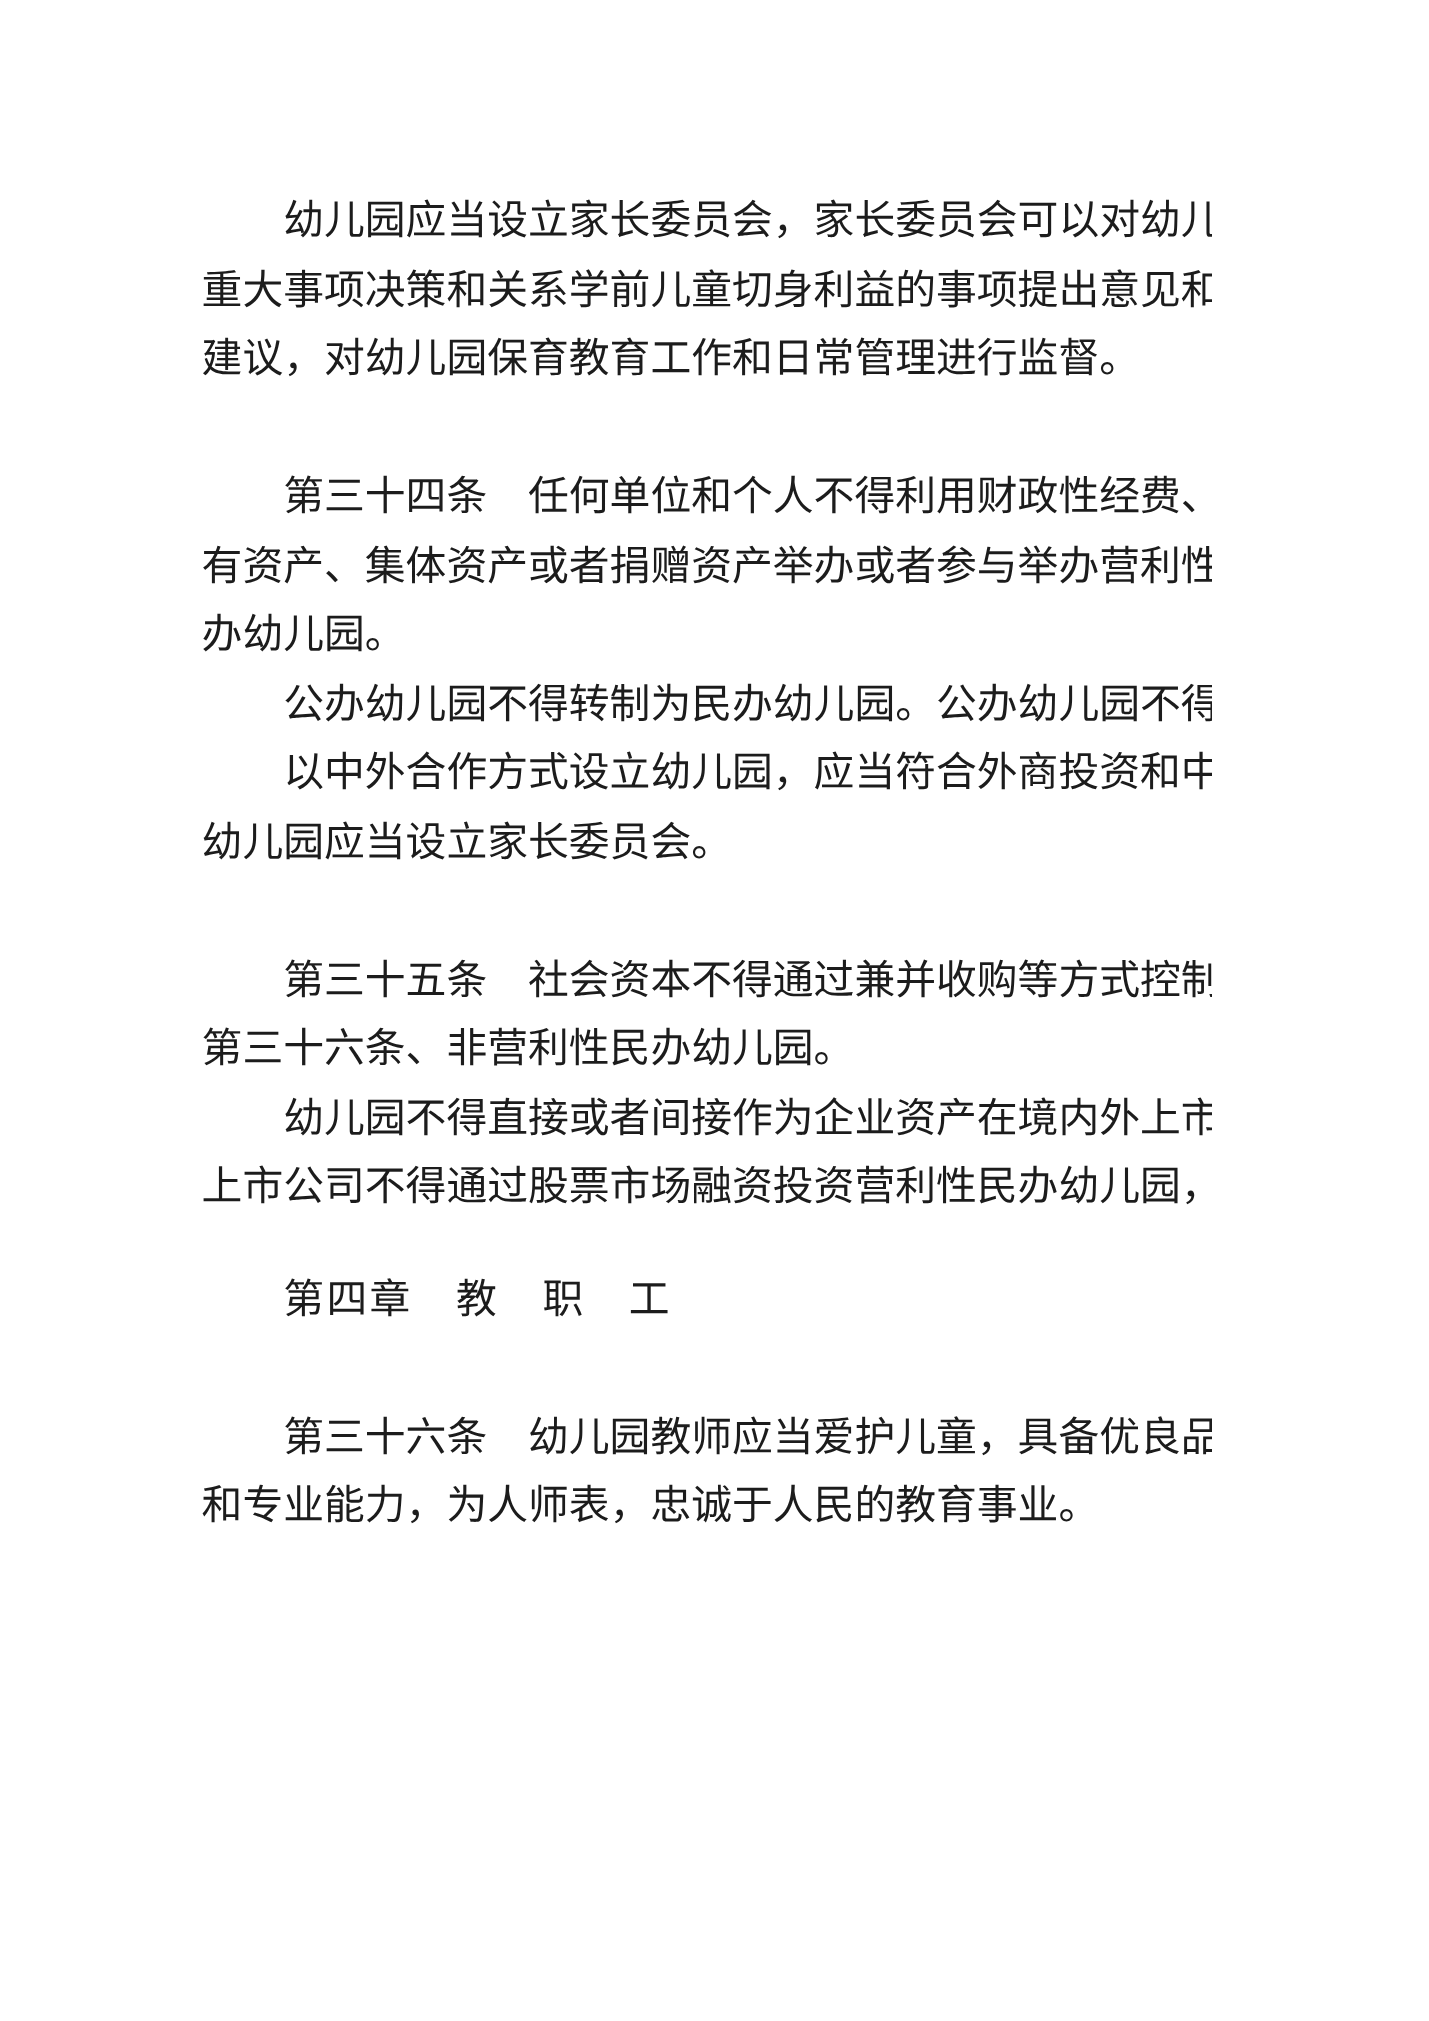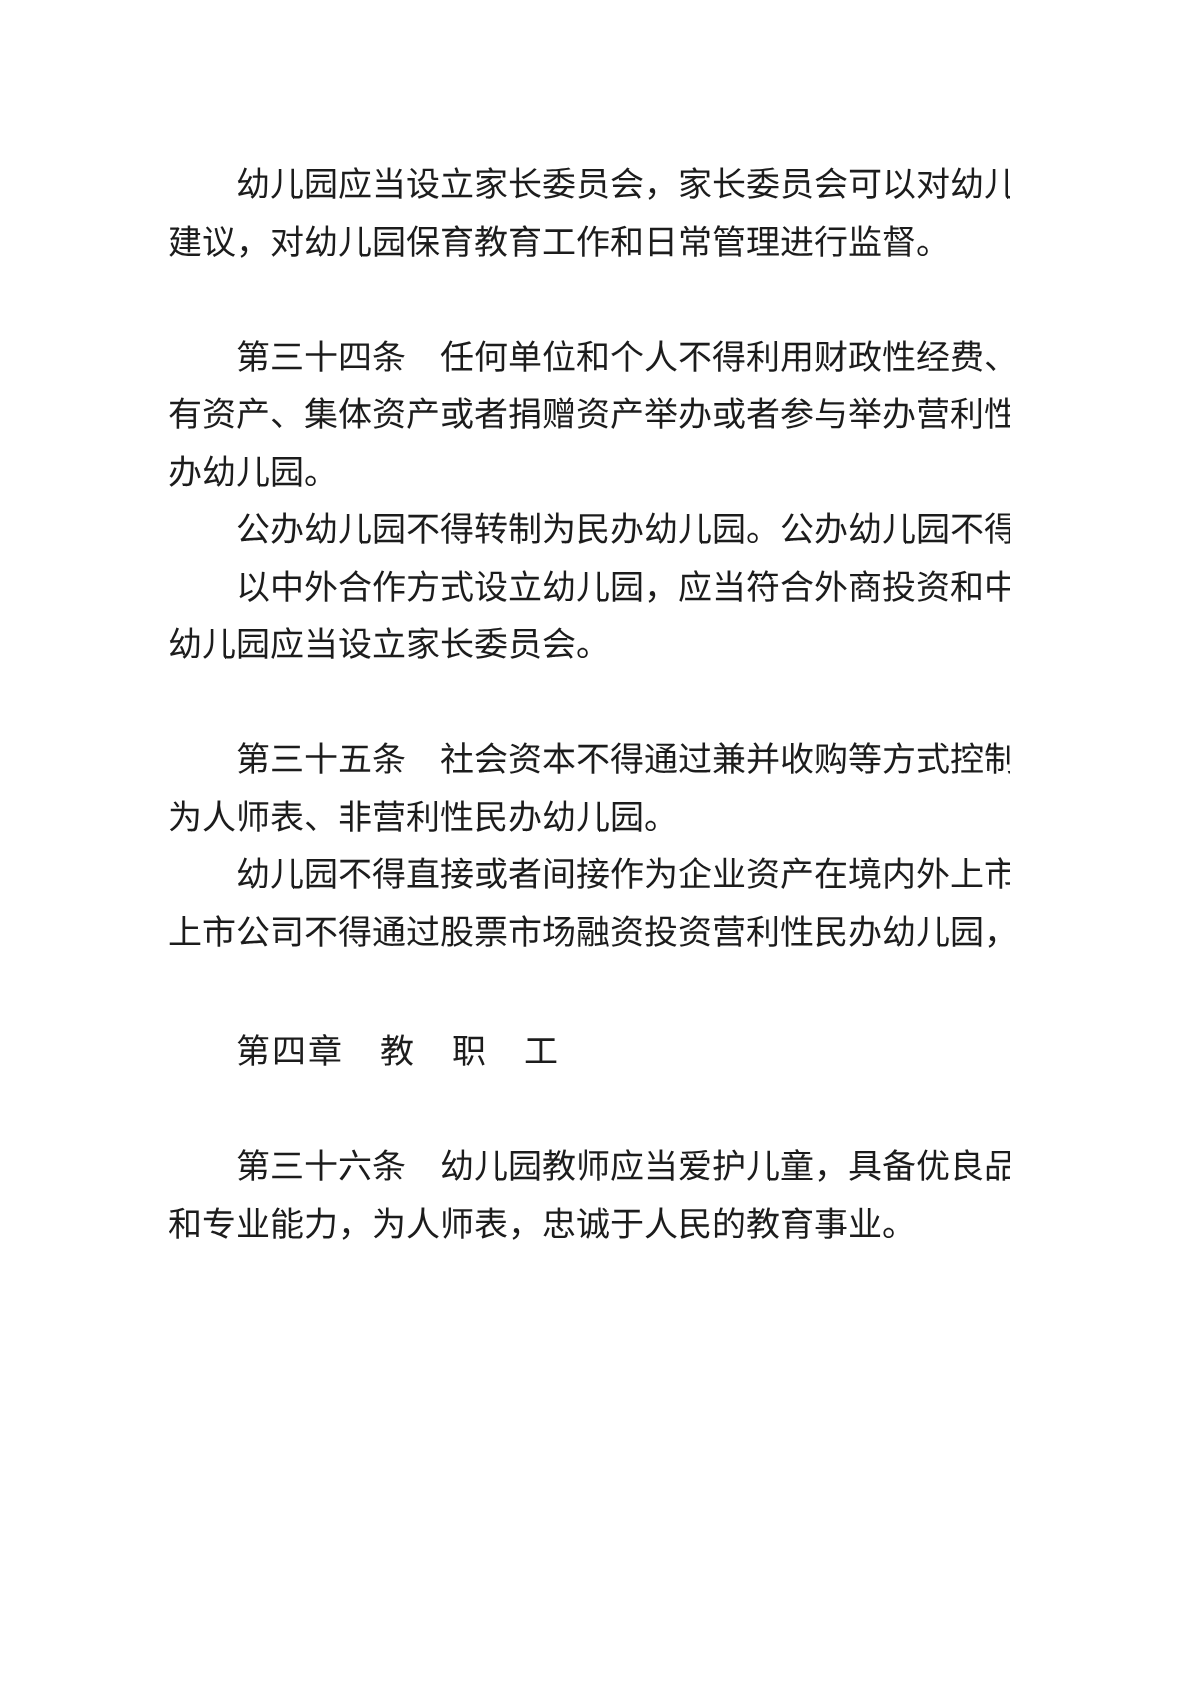--- a/index.html
+++ b/index.html
@@ -50,43 +50,44 @@
     letter-spacing: 2px;
   }
 </style>
 </head>
 <body>
 
 <div class="page" style="background: rgb(255, 255, 255);">
   <div class="content" id="doc-content" style="color: rgb(28, 28, 28);">
       <div class="block" style="margin-top: 0px;">
         <div class="line indent">幼儿园应当设立家长委员会，家长委员会可以对幼儿园</div>
+        <div class="line">重大事项决策和关系学前儿童切身利益的事项提出意见和</div>
         <div class="line last">建议，对幼儿园保育教育工作和日常管理进行监督。</div>
       </div>
       <div class="block" style="margin-top: 57.5px;">
         <div class="line indent">第三十四条　任何单位和个人不得利用财政性经费、国</div>
         <div class="line">有资产、集体资产或者捐赠资产举办或者参与举办营利性民</div>
         <div class="line last">办幼儿园。</div>
       </div>
       <div class="block" style="margin-top: 0px;">
         <div class="line indent">公办幼儿园不得转制为民办幼儿园。公办幼儿园不得举</div>
       </div>
       <div class="block" style="margin-top: 0px;">
         <div class="line indent">以中外合作方式设立幼儿园，应当符合外商投资和中外</div>
         <div class="line last">幼儿园应当设立家长委员会。</div>
       </div>
       <div class="block" style="margin-top: 57.5px;">
         <div class="line indent">第三十五条　社会资本不得通过兼并收购等方式控制公</div>
-        <div class="line last">为人师表、非营利性民办幼儿园。</div>
+        <div class="line last">第三十六条、非营利性民办幼儿园。</div>
       </div>
       <div class="block" style="margin-top: 0px;">
         <div class="line indent">幼儿园不得直接或者间接作为企业资产在境内外上市。</div>
         <div class="line">上市公司不得通过股票市场融资投资营利性民办幼儿园，不</div>
       </div>
-      <div class="block heading" style="margin-top: 62px;">
+      <div class="block heading" style="margin-top: 36px;">
         <div class="line indent last">第四章　教　职　工</div>
       </div>
       <div class="block" style="margin-top: 57.5px;">
         <div class="line indent">第三十六条　幼儿园教师应当爱护儿童，具备优良品德</div>
         <div class="line last">和专业能力，为人师表，忠诚于人民的教育事业。</div>
       </div>
     </div>
 </div>
 
 </body></html>

